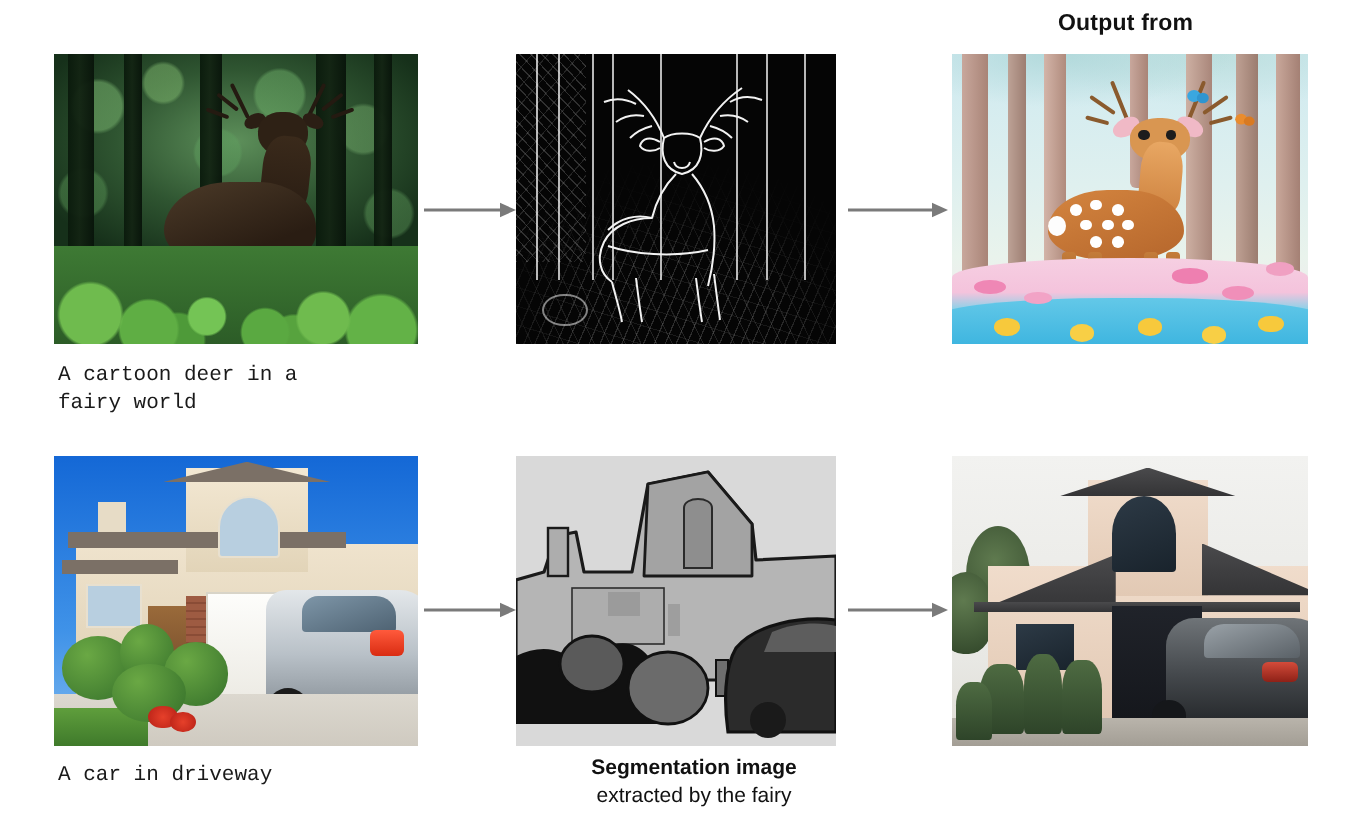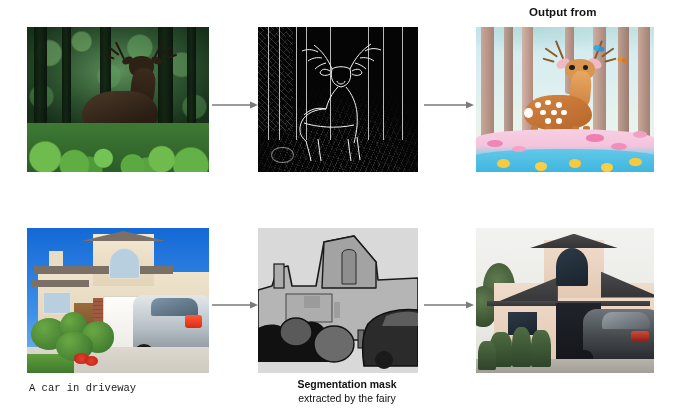--- a/index.html
+++ b/index.html
@@ -440,20 +440,22 @@
         <ellipse cx="4" cy="4" rx="3.4" ry="3" fill="#3aa7e0"></ellipse>
         <ellipse cx="8.4" cy="5" rx="3" ry="2.6" fill="#2f95d0"></ellipse>
       </svg>
       <svg class="butterfly" style="left:79%; top:20%;" width="11" height="9" viewBox="0 0 11 9">
         <ellipse cx="3.6" cy="3.6" rx="3" ry="2.7" fill="#e98c2e"></ellipse>
         <ellipse cx="7.6" cy="4.6" rx="2.7" ry="2.3" fill="#d87a22"></ellipse>
       </svg>
     </div>
   </div>
 
+  <div class="caption-mono" style="left:29px; top:181px; width:180px;">A cartoon deer in a
+fairy world</div>
 
 
   <div class="fig" id="fig-r2-ref" style="left:27px; top:228px; width:182px; height:145px;">
     <div class="scene">
       <div class="h-sky"></div>
       <div class="h-chimney"></div>
       <div class="h-main"></div>
       <div class="h-gable"></div>
       <div class="h-roof" style="left:30%; top:2%; width:46%; height:7%; clip-path:polygon(50% 0,100% 100%,0 100%);"></div>
       <div class="h-roof" style="left:4%;  top:26%; width:76%; height:6%;"></div>
@@ -548,17 +550,17 @@
       <div class="o-hedge" style="left:8%;  top:72%; width:12%; height:24%;"></div>
       <div class="o-hedge" style="left:20%; top:68%; width:11%; height:28%;"></div>
       <div class="o-hedge" style="left:31%; top:70%; width:11%; height:26%;"></div>
       <div class="o-hedge" style="left:1%;  top:78%; width:10%; height:20%;"></div>
     </div>
   </div>
 
   <div class="caption-mono" style="left:29px; top:381px; width:180px;">A car in driveway</div>
 
   <div class="caption-center" style="left:258px; top:378px; width:178px;">
-    <b>Segmentation mask</b><br>
+    <b>Segmentation image</b><br>
     <span>extracted by the fairy</span>
   </div>
 
 </div>
 
 </body></html>

